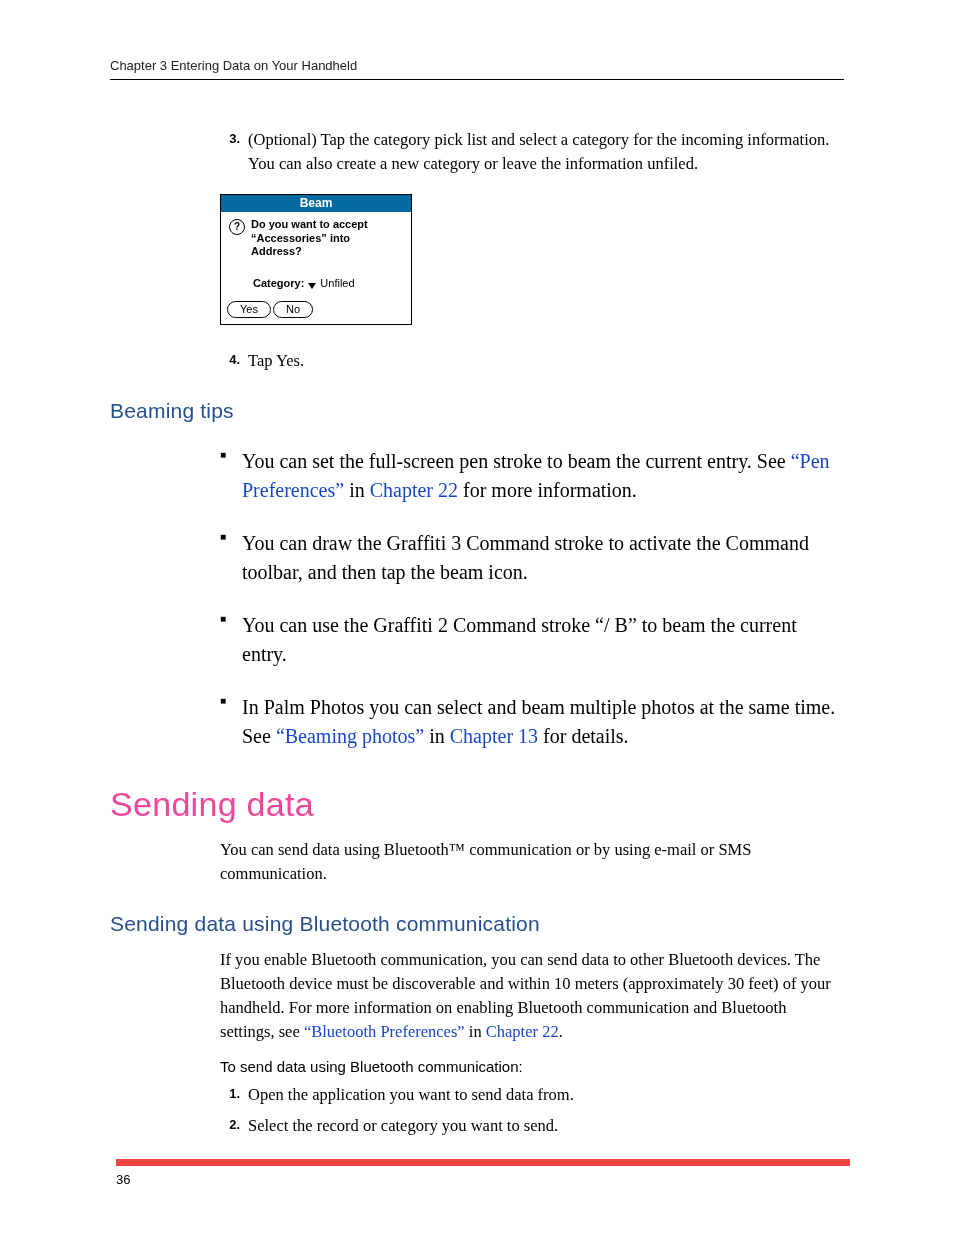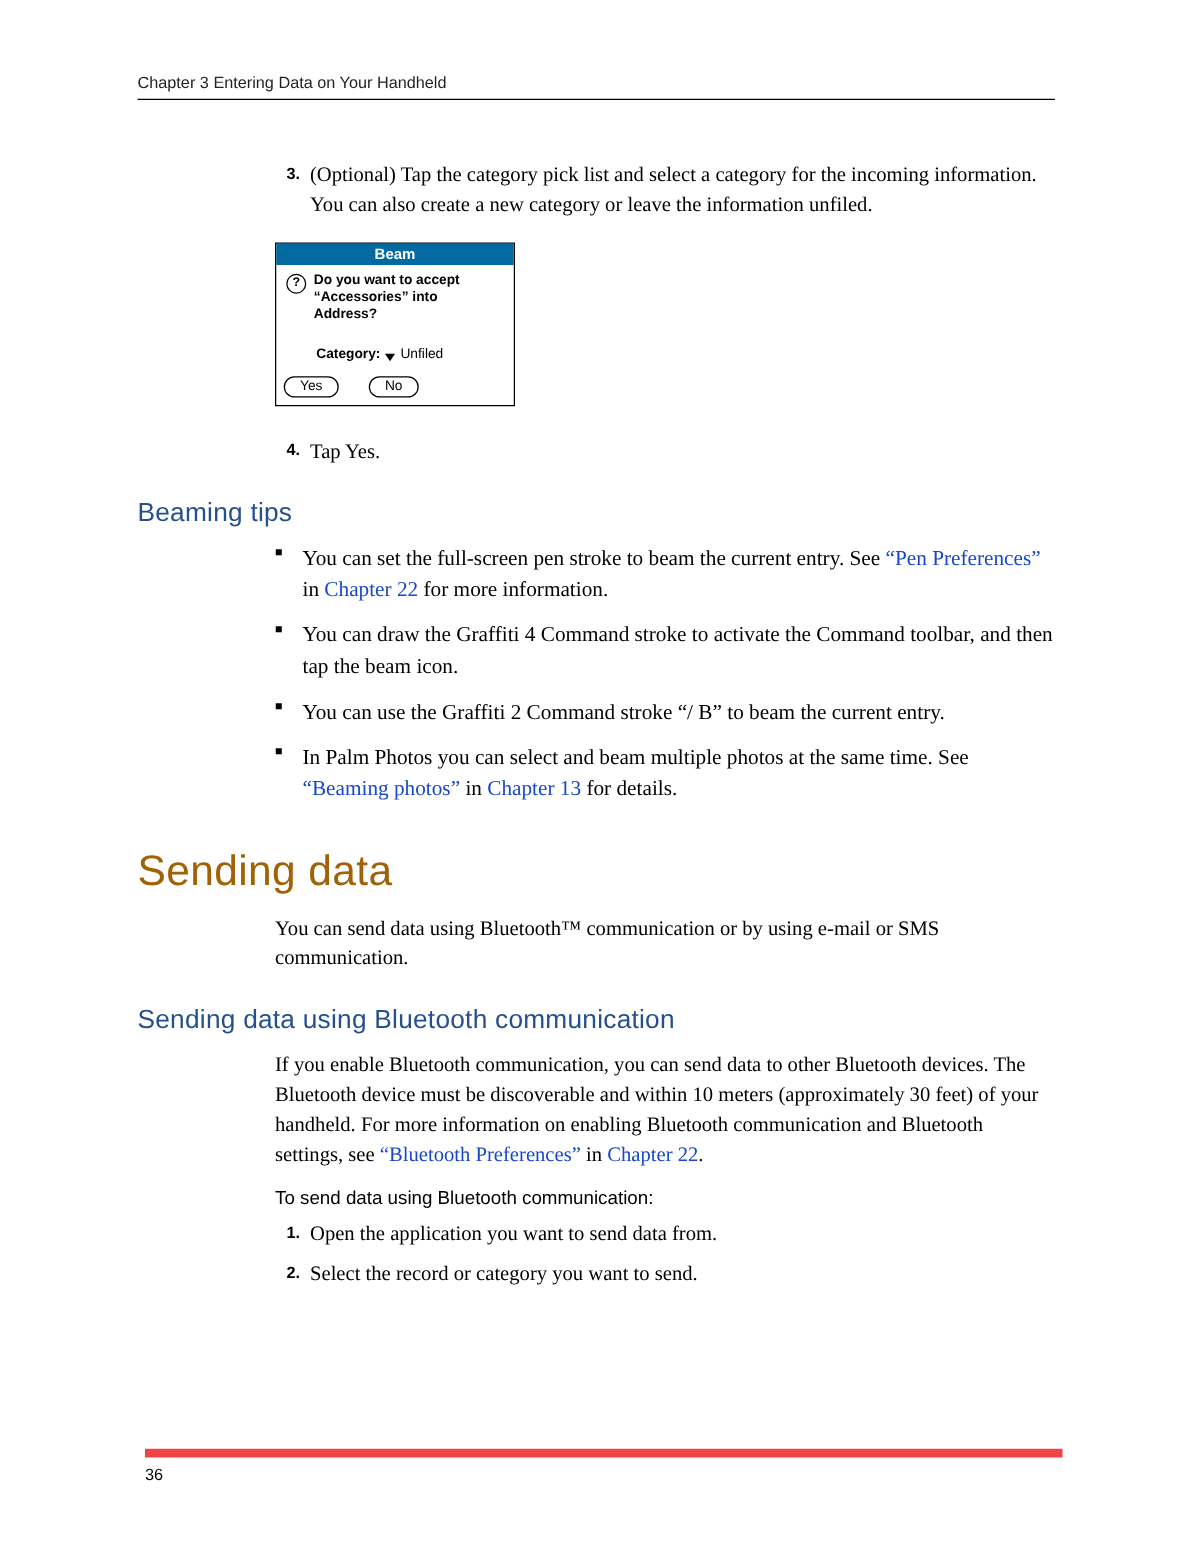--- a/index.html
+++ b/index.html
@@ -94,58 +94,59 @@
   .dialog-cat .lbl { font-weight: bold; }
   .tri {
     width: 0; height: 0;
     border-left: 4px solid transparent;
     border-right: 4px solid transparent;
     border-top: 6px solid #000;
     display: inline-block;
   }
   .dialog-buttons {
     display: flex;
-    gap: 24px;
+    gap: 2px;
     padding: 0 6px 6px 6px;
   }
   .dbtn {
     border: 1px solid #000;
     border-radius: 10px;
     padding: 0 12px;
     font-size: 11px;
     line-height: 15px;
     background: #fff;
   }
   .h2 {
     font-family: Arial, Helvetica, sans-serif;
     color: #264f8f;
     font-size: 21px;
     letter-spacing: 0.2px;
     margin: 26px 0 12px 0;
     font-weight: normal;
   }
   .h1 {
     font-family: Arial, Helvetica, sans-serif;
-    color: #a16207;
+    color: #ec4899;
     font-size: 34px;
     margin: 34px 0 14px 0;
     font-weight: normal;
     letter-spacing: 0.3px;
   }
   ul.bullets {
     list-style: none;
     padding: 0;
     margin: 4px 0 0 0;
   }
   ul.bullets > li {
     position: relative;
     padding-left: 22px;
-    font-size: 17px;
+    font-size: 20px;
     line-height: 1.45;
     margin-bottom: 12px;
+    margin-top: 24px;
   }
   ul.bullets > li::before {
     content: "■";
     position: absolute;
     left: 0;
     top: 1px;
     font-size: 10px;
     color: #000;
   }
   .link { color: #1947c9; }
@@ -215,21 +216,21 @@
 
   </div>
 
   <div class="h2">Beaming tips</div>
 
   <div class="body-col">
     <ul class="bullets">
       <li>
         <span>You can set the full-screen pen stroke to beam the current entry. See </span><span class="link">“Pen Preferences”</span><span> in </span><span class="link">Chapter 22</span><span> for more information.</span>
       </li>
-      <li>You can draw the Graffiti 4 Command stroke to activate the Command toolbar, and then tap the beam icon.</li>
+      <li>You can draw the Graffiti 3 Command stroke to activate the Command toolbar, and then tap the beam icon.</li>
       <li>You can use the Graffiti 2 Command stroke “/ B” to beam the current entry.</li>
       <li>
         <span>In Palm Photos you can select and beam multiple photos at the same time. See </span><span class="link">“Beaming photos”</span><span> in </span><span class="link">Chapter 13</span><span> for details.</span>
       </li>
     </ul>
   </div>
 
   <div class="h1">Sending data</div>
 
   <div class="body-col">

